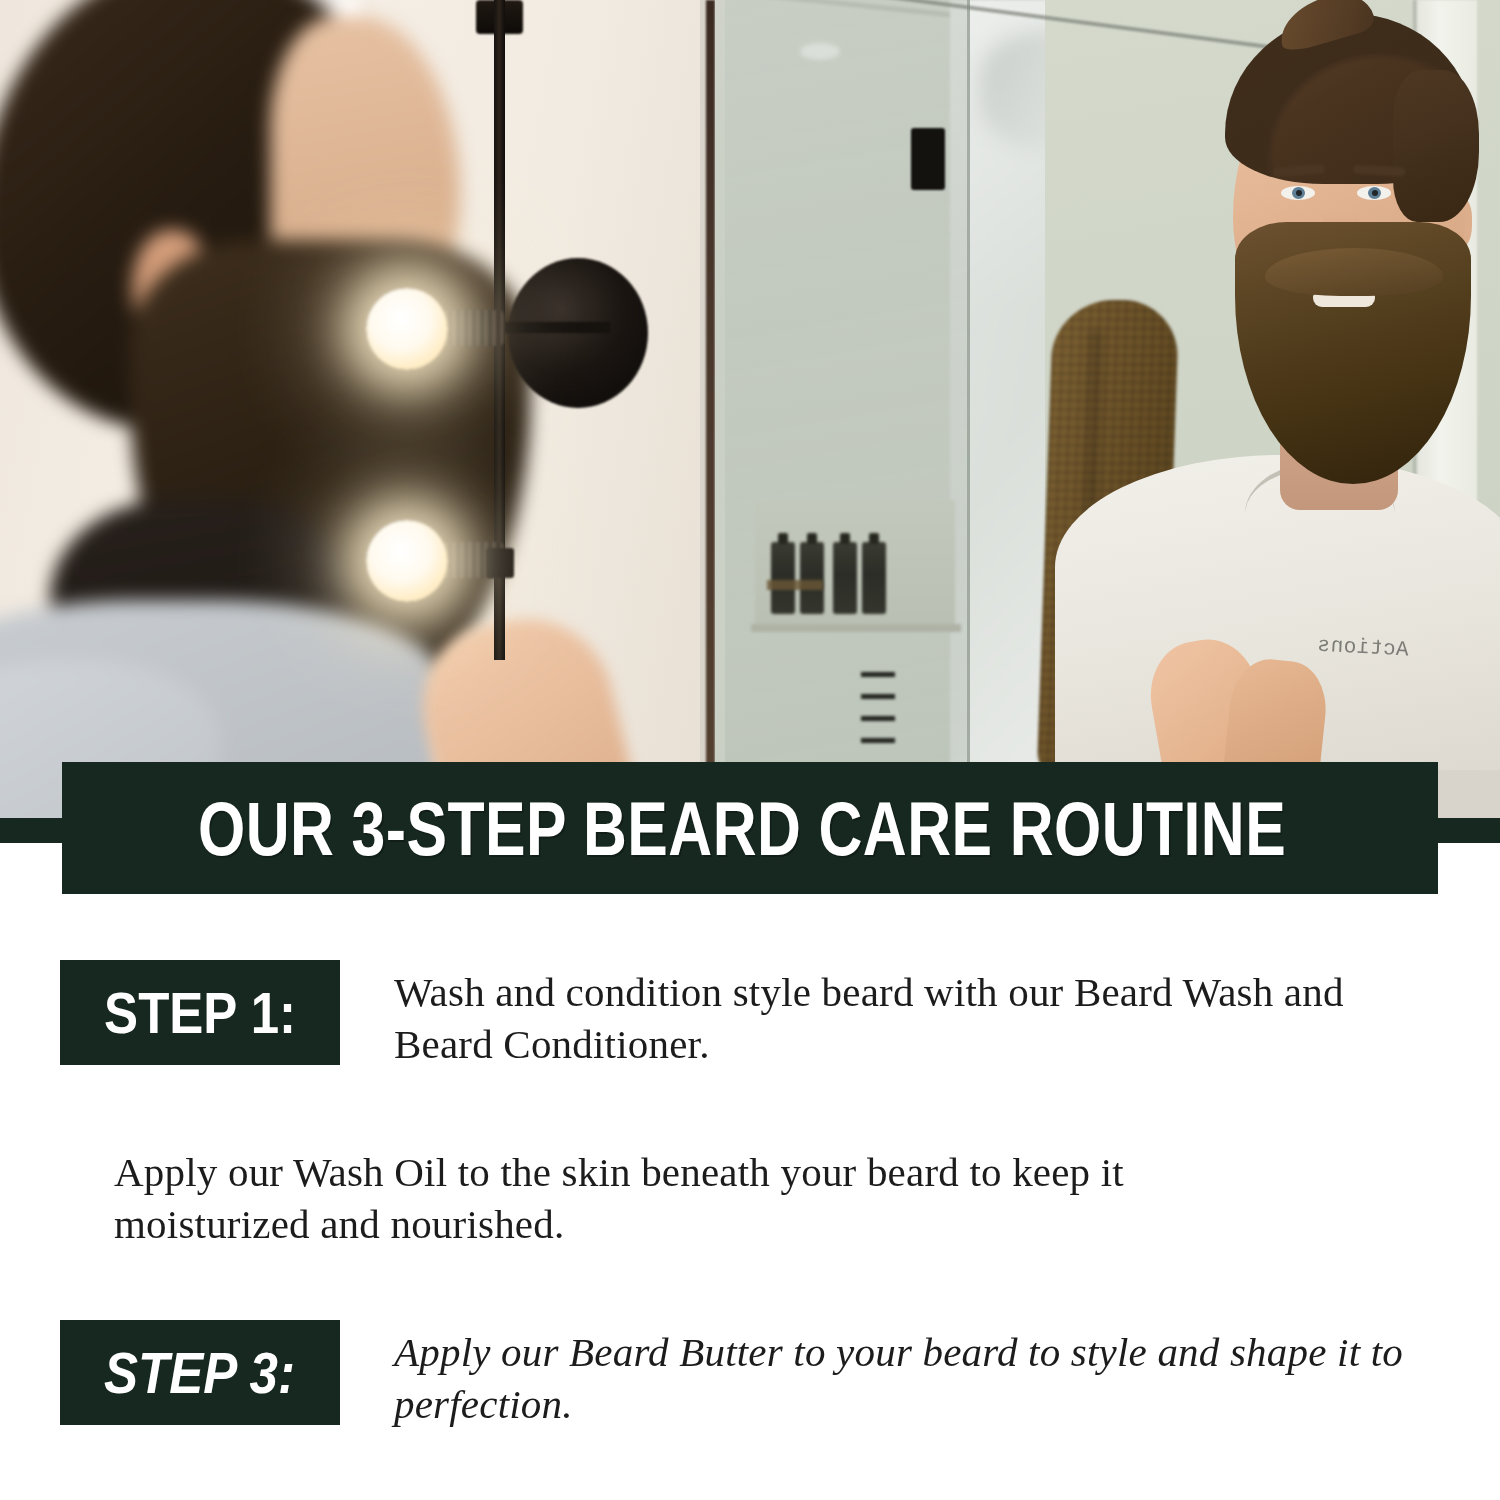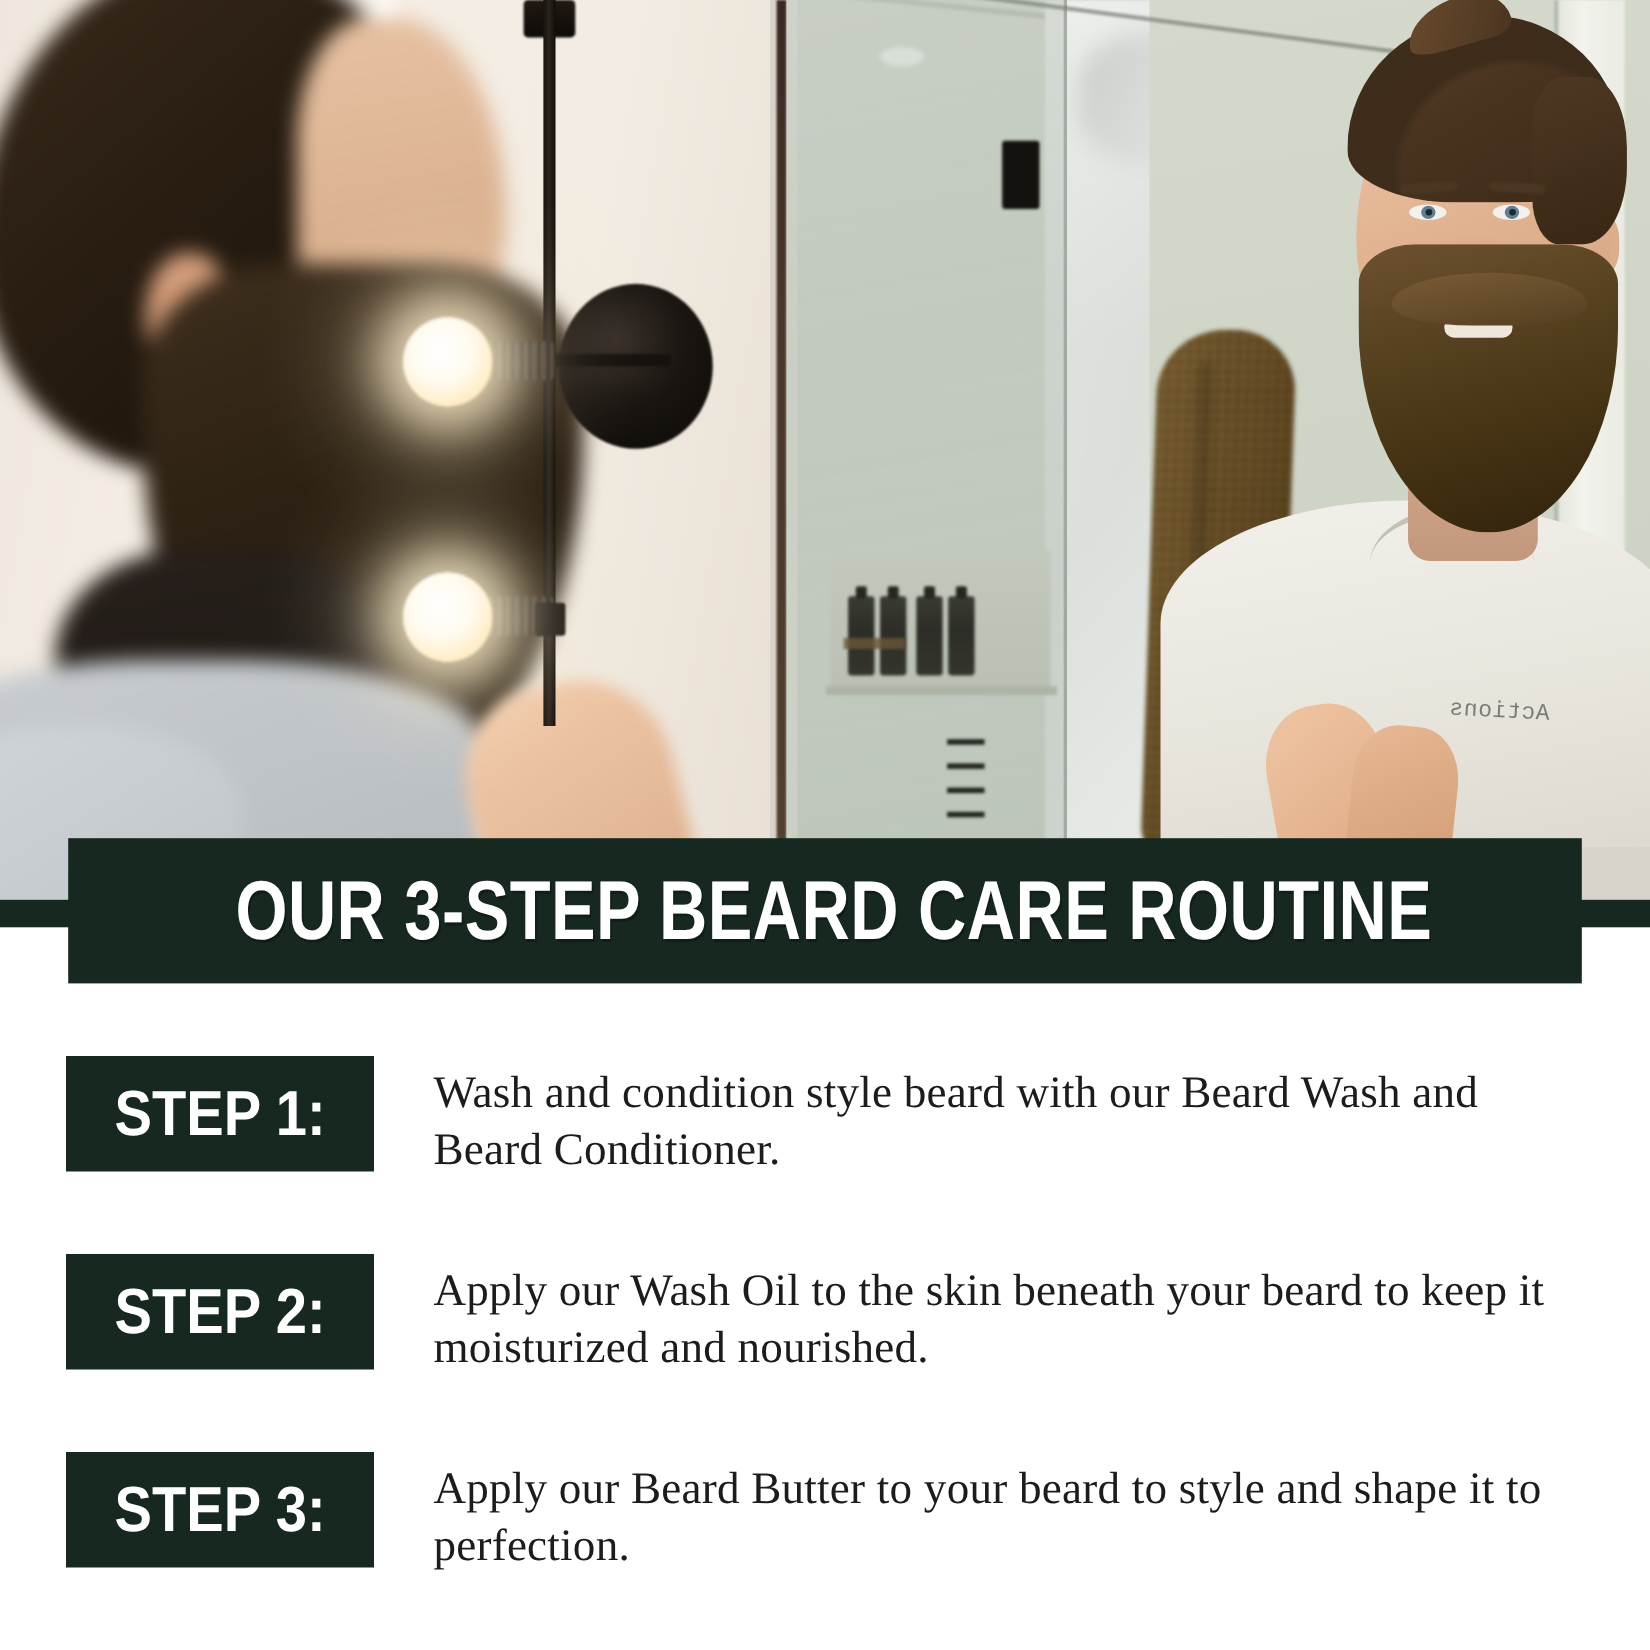--- a/index.html
+++ b/index.html
@@ -350,21 +350,21 @@
     position:absolute; left:0; top:818px; width:64px; height:25px;
     background:#16281f;
   }
   .banner-strip-right {
     position:absolute; left:1436px; top:818px; width:64px; height:25px;
     background:#16281f;
   }
   .banner {
     position:absolute; left:62px; top:762px; width:1376px; height:132px;
     background:#16281f;
-    display:flex; align-items:center; justify-content:flex-end;
+    display:flex; align-items:center; justify-content:flex-start;
   }
   .banner-title {
     color:#ffffff;
     font-family:"Liberation Sans Narrow","Liberation Sans", sans-serif;
     font-weight:700;
     font-size:76px;
     letter-spacing:.5px;
     transform:scaleX(.80);
     transform-origin:center;
     white-space:nowrap;
@@ -374,21 +374,21 @@
   
   .steps {
     position:absolute; left:0; top:940px; width:1212px; height:540px;
   }
   .step-row {
     position:absolute; left:60px; width:1400px;
     display:flex; align-items:flex-start;
   }
   .step-row.r1 { top:20px; }
   .step-row.r2 { top:200px; }
-  .step-row.r3 { top:380px; }
+  .step-row.r3 { top:380px;font-style:italic; }
 
   .step-badge {
     flex:0 0 auto;
     width:280px; height:105px;
     background:#16281f;
     display:flex; align-items:center; justify-content:center;
   }
   .step-badge span {
     color:#ffffff;
     font-family:"Liberation Sans Narrow","Liberation Sans", sans-serif;
@@ -509,23 +509,20 @@
   <div class="steps">
 
     <div class="step-row r1">
       <div class="step-badge">
         <span>STEP 1:</span>
       </div>
       <div class="step-text">Wash and condition style beard with our Beard Wash and Beard Conditioner.</div>
     </div>
 
     <div class="step-row r2">
-      <div class="step-badge">
-        <span>STEP 2:</span>
-      </div>
       <div class="step-text">Apply our Wash Oil to the skin beneath your beard to keep it moisturized and nourished.</div>
     </div>
 
     <div class="step-row r3">
       <div class="step-badge">
         <span>STEP 3:</span>
       </div>
       <div class="step-text">Apply our Beard Butter to your beard to style and shape it to perfection.</div>
     </div>
 

